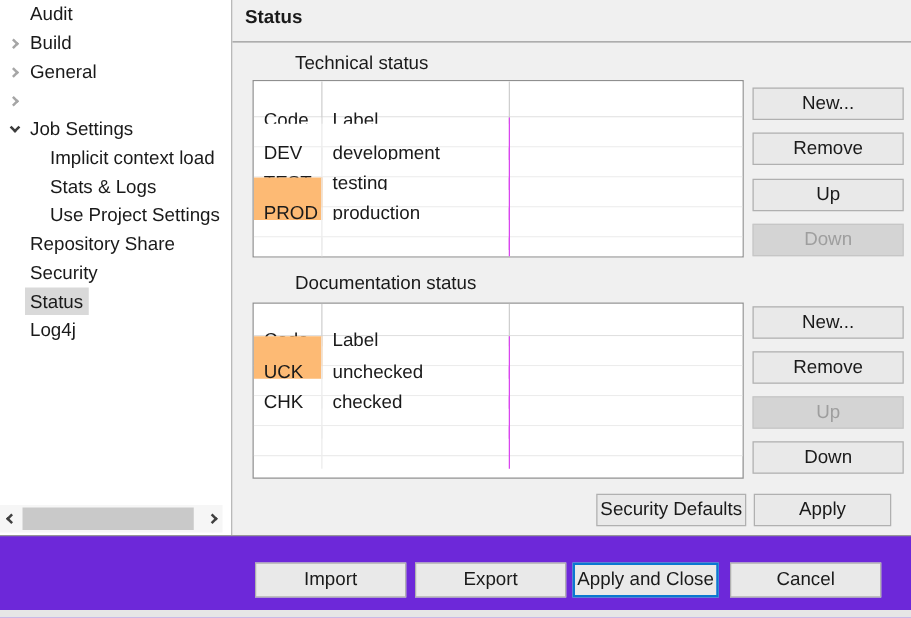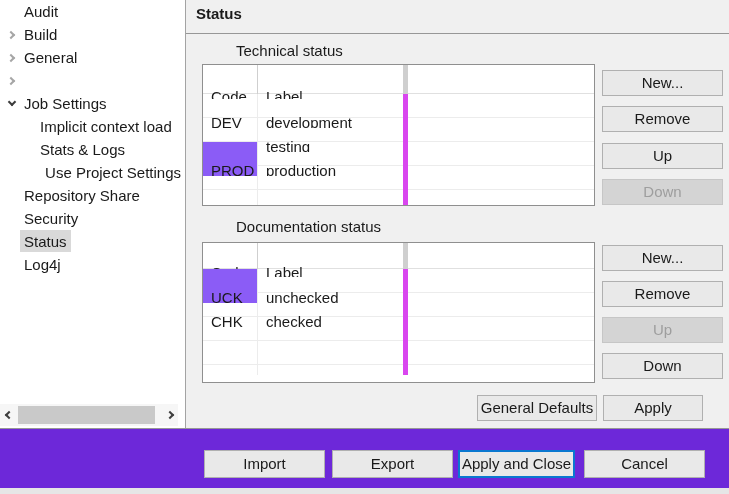--- a/index.html
+++ b/index.html
@@ -37,23 +37,23 @@
   #title-sep  { position:absolute; left:0; top:33px; width:543px; height:1px; background:#979797; }
   .section-label { position:absolute; left:10px; height:18px;margin-left:40px; }
 
   .table { position:absolute; left:16px; width:393px; background:#ffffff;
            border:1px solid #8f8f8f; overflow:hidden; }
   .trow { display:flex; border-bottom:1px solid #ececec; background:#ffffff; }
   .trow.thead { border-bottom:1px solid #e0e0e0; }
   .trow.thead .tcell { border-right-color:#cfcfcf; }
   .tcell { padding:17px 8px; overflow:hidden; white-space:nowrap; }
   .tc-code { width:55px; border-right:1px solid #ececec; }
-  .tc-label { width:150px; border-right:5px solid #d946ef; }
+  .tc-label { width:150px; border-right:1px solid #d946ef; }
   .tc-rest { flex:1; }
-  .tc-code.selected { background:#8b5cf6; }
+  .tc-code.selected { background:#fdba74; }
 
   .btn { position:absolute; width:121px; height:26px; line-height:24px; text-align:center;
          background:#e9e9e9; border:1px solid #b0b0b0; cursor:default; }
   .btn.disabled { background:#d4d4d4; border-color:#c6c6c6; color:#9e9e9e; }
 
   
   #bottom-bar { position:absolute; left:0; top:428px; width:729px; height:66px;
                 background:#6d28d9; border-top:1px solid #979797; }
   .dlg-btn { position:absolute; top:21px; height:28px; line-height:26px; text-align:center;
              background:#e9e9e9; border:1px solid #b0b0b0; cursor:default; }
@@ -75,21 +75,21 @@
             <i class="chev collapsed"></i>
           </span><span class="tree-label">General</span></div>
         <div class="tree-item" style="padding-left: 24px;"><span class="tree-chev">
             <i class="chev collapsed"></i>
           </span></div>
         <div class="tree-item" style="padding-left: 24px;"><span class="tree-chev">
             <i class="chev expanded"></i>
           </span><span class="tree-label">Job Settings</span></div>
         <div class="tree-item" style="padding-left: 40px;"><span class="tree-label">Implicit context load</span></div>
         <div class="tree-item" style="padding-left: 40px;"><span class="tree-label">Stats &amp; Logs</span></div>
-        <div class="tree-item" style="padding-left: 40px; text-align: right;"><span class="tree-label">Use Project Settings</span></div>
+        <div class="tree-item" style="padding-left: 40px;"><span class="tree-label">Use Project Settings</span></div>
         <div class="tree-item" style="padding-left: 24px;"><span class="tree-label">Repository Share</span></div>
         <div class="tree-item" style="padding-left: 24px;"><span class="tree-label">Security</span></div>
         <div class="tree-item" style="padding-left: 24px;"><span class="tree-label selected">Status</span></div>
         <div class="tree-item" style="padding-left: 24px;"><span class="tree-label">Log4j</span></div>
       </div>
     <div id="tree-hscroll">
       <span class="scroll-arrow left">
           <i class="chev sl"></i>
         </span>
       <div class="scroll-thumb"></div>
@@ -167,22 +167,22 @@
             <div class="tcell tc-label"></div>
             <div class="tcell tc-rest"></div>
           </div>
         </div>
         <div class="btn" style="left: 416px; top: 245px;">New...</div>
         <div class="btn" style="left: 416px; top: 281px;">Remove</div>
         <div class="btn disabled" style="left: 416px; top: 317px;">Up</div>
         <div class="btn" style="left: 416px; top: 353px;">Down</div>
       </div>
     <div id="footer-buttons">
-        <div class="btn" style="left: 291px; top: 395px; width: 120px;">General Defaults</div>
-        <div class="btn" style="left: 417px; top: 395px; width: 100px;">Apply</div>
+        <div class="btn" style="left: 291px; top: 395px; width: 120px;">Security Defaults</div>
+        <div class="btn" style="left: 417px; top: 395px; width: 110px;">Apply</div>
       </div>
   </div>
 
   <div id="bottom-bar">
     <div id="dialog-buttons">
         <div class="dlg-btn" style="left: 204px; width: 121px;">Import</div>
         <div class="dlg-btn" style="left: 332px; width: 121px;">Export</div>
         <div class="dlg-btn default" style="left: 458px; width: 117px;">Apply and Close</div>
         <div class="dlg-btn" style="left: 584px; width: 121px;">Cancel</div>
       </div>

